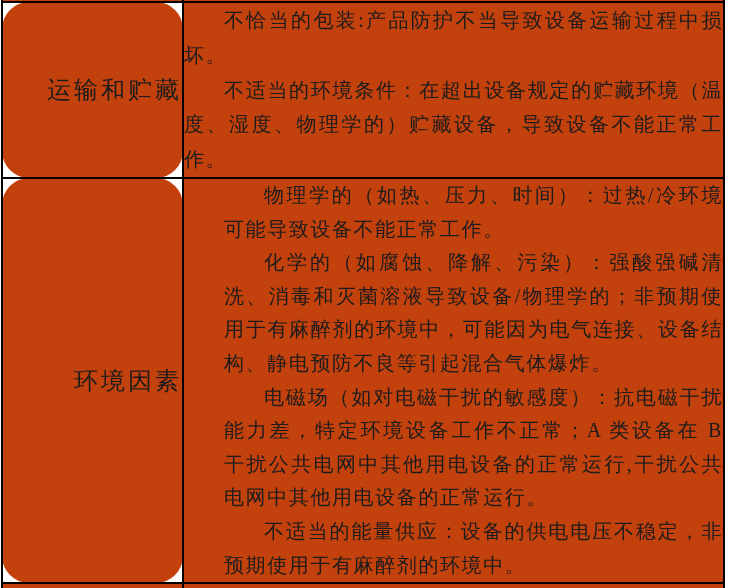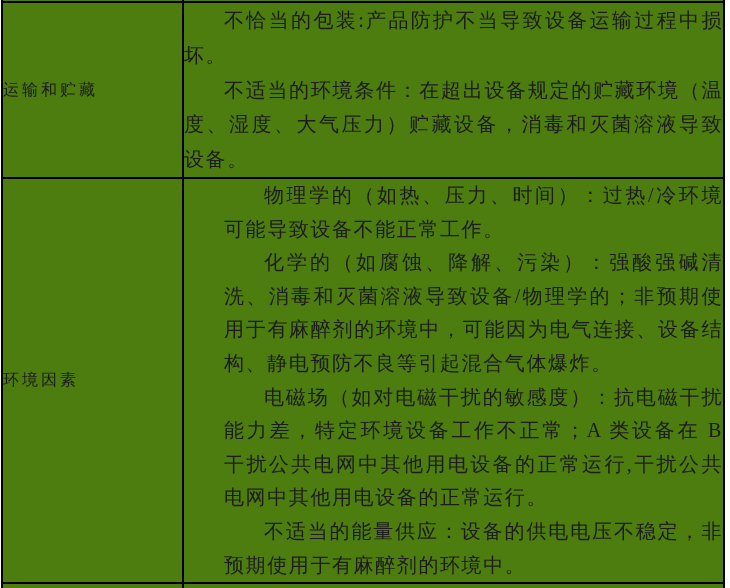--- a/index.html
+++ b/index.html
@@ -24,38 +24,39 @@
     position: absolute;
     top: -4px;
     left: 1px;
     width: 724px;
     border-collapse: collapse;
     table-layout: fixed;
   }
   table.risk-table td {
     border: 2px solid #000000;
     padding: 0;
-    background: #4d7c0f;
+    background: #c2410c;
   }
   col.col-label { width: 181px; }
   col.col-desc  { width: 541px; }
 
   tr.sliver-top td { height: 5px; border-top: none; }
   tr.sliver-bottom td { height: 14px; border-bottom: none; }
 
   tr.row1 td { height: 174px; }
   tr.row2 td { height: 403px; }
 
   td.label-cell {
-    text-align: left;
+    text-align: right;
     vertical-align: middle;
-    font-size: 16px;
+    font-size: 24px;
     letter-spacing: 3px;
     color: #1c1c1c;
     white-space: nowrap;
+    border-radius: 27px;
   }
   td.desc-cell {
     vertical-align: top;
     padding: 1px 8px 0 7px;
   }
   td.desc-cell p {
     margin: 0;
     text-indent: 2em;
     text-align: justify;
     text-justify: inter-ideograph;
@@ -79,21 +80,21 @@
     <tbody>
       <tr class="sliver-top">
         <td></td>
         <td></td>
       </tr>
 
       <tr class="row1">
         <td class="label-cell">运输和贮藏</td>
         <td class="desc-cell">
           <p>不恰当的包装:产品防护不当导致设备运输过程中损坏。</p>
-          <p>不适当的环境条件：在超出设备规定的贮藏环境（温度、湿度、大气压力）贮藏设备，消毒和灭菌溶液导致设备。</p>
+          <p>不适当的环境条件：在超出设备规定的贮藏环境（温度、湿度、物理学的）贮藏设备，导致设备不能正常工作。</p>
         </td>
       </tr>
 
       <tr class="row2">
         <td class="label-cell">环境因素</td>
         <td class="desc-cell">
           <p>物理学的（如热、压力、时间）：过热/冷环境可能导致设备不能正常工作。</p>
           <p>化学的（如腐蚀、降解、污染）：强酸强碱清洗、消毒和灭菌溶液导致设备/物理学的；非预期使用于有麻醉剂的环境中，可能因为电气连接、设备结构、静电预防不良等引起混合气体爆炸。</p>
           <p>电磁场（如对电磁干扰的敏感度）：抗电磁干扰能力差，特定环境设备工作不正常；A 类设备在 B 干扰公共电网中其他用电设备的正常运行,干扰公共电网中其他用电设备的正常运行。</p>
           <p>不适当的能量供应：设备的供电电压不稳定，非预期使用于有麻醉剂的环境中。</p>

